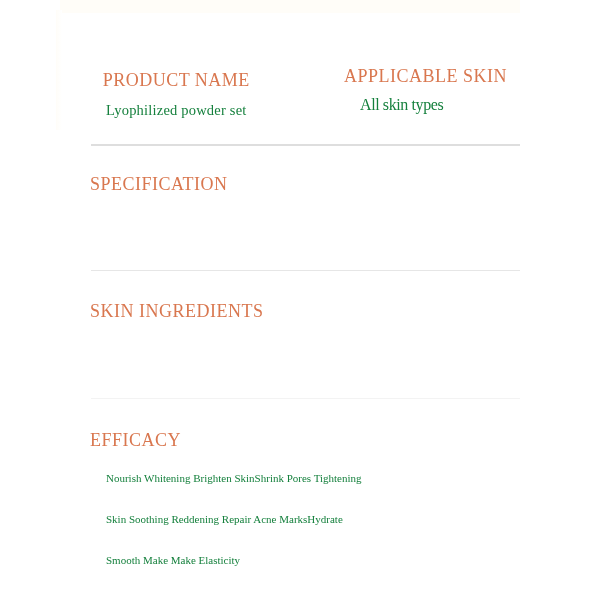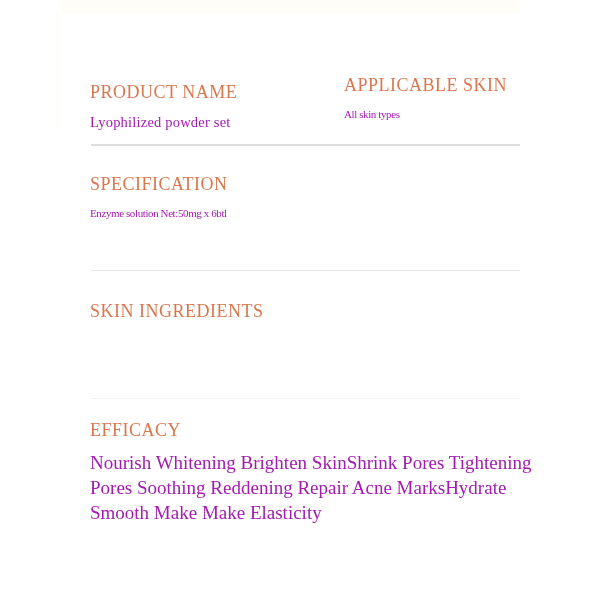--- a/index.html
+++ b/index.html
@@ -36,50 +36,50 @@
     }
     .heading {
       color: #d9774f;
       font-size: 18px;
       letter-spacing: 0.5px;
       line-height: 20px;
       margin: 0;
       font-weight: normal;
     }
     .body-text {
-      color: #a21caf;
+      color: #15803d;
       font-size: 14px;
       line-height: 20px;
-      margin: 0;
+      margin: 16px;
     }
     .body-text.spec {
-      font-size: 11px;
+      font-size: 16px;
       line-height: 18px;
       letter-spacing: -0.4px;
     }
     .body-text.wide {
       font-size: 14.5px;
       line-height: 20px;
       letter-spacing: 0.2px;
     }
     .body-text.efficacy {
-      font-size: 19px;
+      font-size: 11px;
       line-height: 25px;
     }
     .divider {
       position: absolute;
       left: 91px;
       width: 429px;
       height: 2px;
     }
-    #sec-product { top: 82px; }
-    #sec-skin { top: 75px; left: 344px; }
+    #sec-product { top: 70px; text-align: center; }
+    #sec-skin { top: 66px; left: 344px; }
     #sec-spec { top: 174px; }
     #sec-ingredients { top: 301px; }
-    #sec-efficacy { top: 420px; }
+    #sec-efficacy { top: 430px; }
     #div1 { top: 144px; background: #dedede; }
     #div2 { top: 270px; background: #e6e6e6; height: 1px; }
     #div3 { top: 398px; background: #f3f3f3; height: 1px; }
     .gap-sm { margin-top: 10px; }
   </style>
 </head>
 <body>
 
 <div class="top-band"></div>
 <div class="left-edge"></div>
@@ -92,34 +92,33 @@
 <div class="section" id="sec-skin">
   <h2 class="heading">APPLICABLE SKIN</h2>
   <p class="body-text spec gap-sm">All skin types</p>
 </div>
 
 <div class="divider" id="div1"></div>
 
 <div class="section" id="sec-spec">
   <h2 class="heading">SPECIFICATION</h2>
   <div class="gap-sm">
-    <p class="body-text spec">Enzyme solution Net:50mg x 6btl</p>
   </div>
 </div>
 
 <div class="divider" id="div2"></div>
 
 <div class="section" id="sec-ingredients">
   <h2 class="heading">SKIN INGREDIENTS</h2>
   <div class="gap-sm">
   </div>
 </div>
 
 <div class="divider" id="div3"></div>
 
 <div class="section" id="sec-efficacy">
   <h2 class="heading">EFFICACY</h2>
   <div class="gap-sm">
     <p class="body-text efficacy">Nourish Whitening Brighten SkinShrink Pores Tightening</p>
-    <p class="body-text efficacy">Pores Soothing Reddening Repair Acne MarksHydrate</p>
+    <p class="body-text efficacy">Skin Soothing Reddening Repair Acne MarksHydrate</p>
     <p class="body-text efficacy">Smooth Make Make Elasticity</p>
   </div>
 </div>
 
 </body></html>

